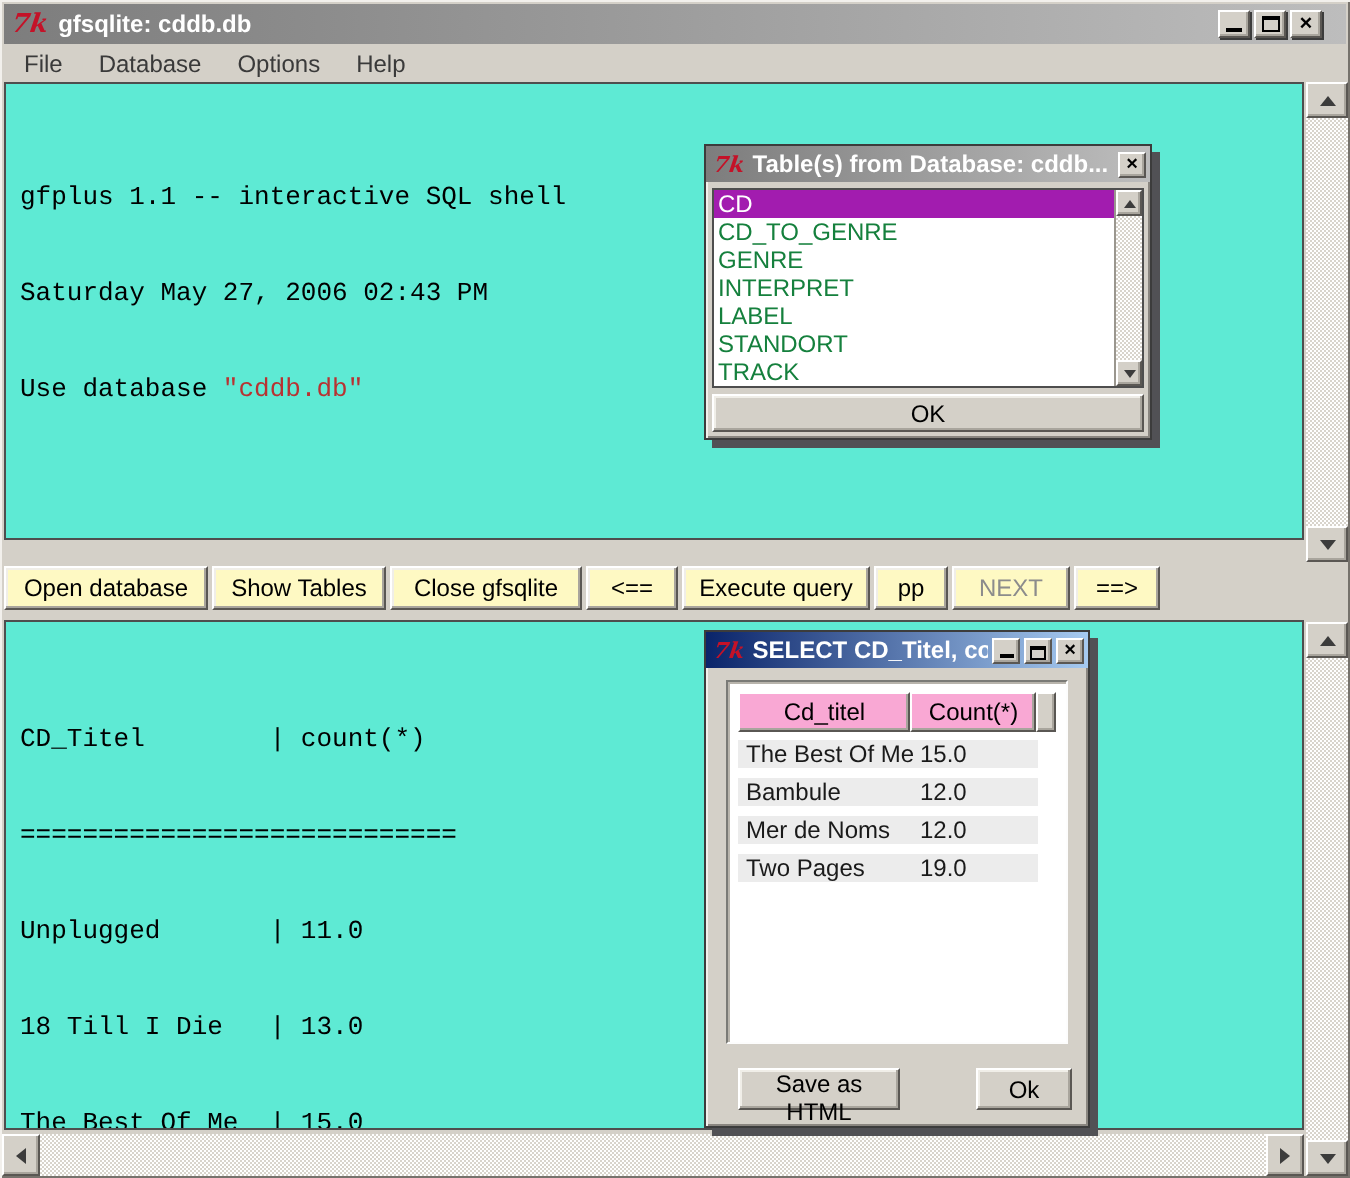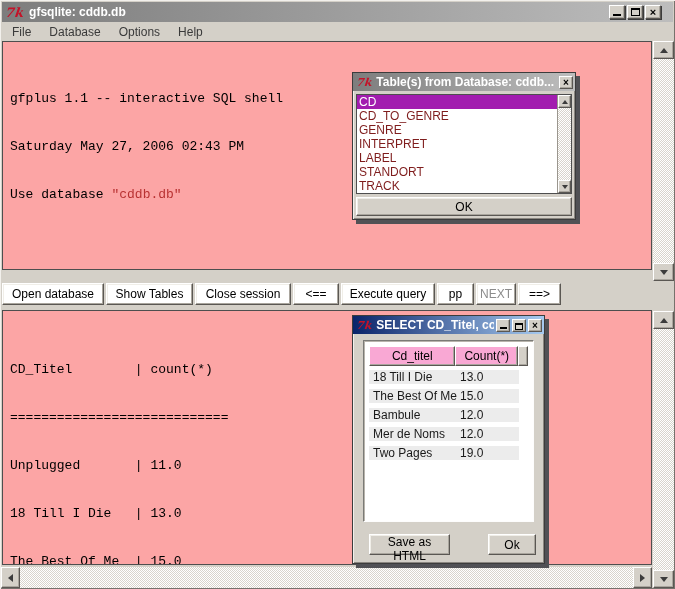--- a/index.html
+++ b/index.html
@@ -22,21 +22,21 @@
   .glyph-min { width:8px; height:2px; background:#000; margin:0 0 2px 0; display:block; }
   .glyph-max { width:9px; height:8px; border:1px solid #000; border-top-width:2px; margin-bottom:2px; display:block; }
   .glyph-x { font-weight:bold; font-size:11px; line-height:12px; color:#000; display:block; margin-bottom:0px; }
 
   
   .menubar { position:absolute; left:2px; top:22px; width:671px; height:19px; background:#d4d0c8;
              display:flex; align-items:center; padding-left:8px; font-size:12px; color:#3a3a3a; }
   .menu-item { margin-right:14px; padding:1px 2px; white-space:nowrap; }
 
   
-  .term { position:absolute; background:#fca5a5; border:1px solid #4e4e4e; overflow:hidden;
+  .term { position:absolute; background:#5eead4; border:1px solid #4e4e4e; overflow:hidden;
           font-family:"Liberation Mono", monospace; font-size:13px; line-height:16px; color:#000;
           white-space:pre; }
   .term-top { left:2px; top:41px; width:650px; height:229px; padding:17px 0 0 7px; }
   .term-bottom { left:2px; top:310px; width:650px; height:255px; padding:19px 0 0 7px; }
   .tline { height:16px; }
   .str { color:#b83232; }
 
   
   .sb-track { background-color:#ffffff;
               background-image:conic-gradient(#d8d4cc 25%, transparent 0 50%, #d8d4cc 0 75%, transparent 0);
@@ -51,21 +51,21 @@
   .hscroll .sb-btn { width:19px; height:100%; }
   .sb-fill { flex:1; }
   .tri { width:0; height:0; }
   .tri-up   { border-left:4px solid transparent; border-right:4px solid transparent; border-bottom:5px solid #3c3c3c; }
   .tri-down { border-left:4px solid transparent; border-right:4px solid transparent; border-top:5px solid #3c3c3c; }
   .tri-left { border-top:4px solid transparent; border-bottom:4px solid transparent; border-right:5px solid #3c3c3c; }
   .tri-right{ border-top:4px solid transparent; border-bottom:4px solid transparent; border-left:5px solid #3c3c3c; }
 
   
   .toolbar { position:absolute; left:0; top:283px; width:675px; height:24px; display:flex; padding-left:2px; }
-  .tbtn { height:22px; margin-right:2px; background:#ffffff; border:1px solid; border-color:#ffffff #5a5753 #5a5753 #ffffff;
+  .tbtn { height:22px; margin-right:2px; background:#fef9c3; border:1px solid; border-color:#ffffff #5a5753 #5a5753 #ffffff;
           box-shadow: inset -1px -1px 0 #a9a59d, inset 1px 1px 0 #f0eee8;
           font-family:"Liberation Sans",sans-serif; font-size:12px; color:#000; white-space:nowrap; cursor:default; }
   .tbtn.disabled { color:#8c8c8c; }
 
   
   .dialog { position:absolute; background:#d4d0c8; border:1px solid #3c3c3c;
             box-shadow: inset 1px 1px 0 #f2f0ec, inset -1px -1px 0 #8a8680, 4px 4px 0 0 #515155; }
   .dlg-titlebar { height:18px; display:flex; align-items:center; padding:0 2px 0 4px; }
   .dlg-titlebar .tk-icon { font-size:11px; margin-right:4px; }
   .dlg-title { color:#fff; font-weight:bold; font-size:12px; white-space:nowrap; overflow:hidden; flex:1; }
@@ -78,21 +78,21 @@
   .gray-grad { background:linear-gradient(90deg,#7d7d7d,#bdbdbd); }
   .blue-grad { background:linear-gradient(90deg,#0a246a,#a6caf0); }
   .dlg-button { background:#d4d0c8; border:1px solid; border-color:#ffffff #5a5753 #5a5753 #ffffff;
                 box-shadow: inset -1px -1px 0 #a9a59d, inset 1px 1px 0 #f0eee8;
                 font-size:12px; color:#000; cursor:default; }
 
   
   .tables-dialog { left:352px; top:72px; width:224px; height:148px; z-index:5; }
   .listwrap { margin:3px; height:100px; border:1px solid #4e4e4e; background:#fff; display:flex; }
   .listbox { flex:1; overflow:hidden; }
-  .list-item { height:14px; line-height:14px; font-size:12px; padding-left:2px; white-space:nowrap; color:#7f1d1d; }
+  .list-item { height:14px; line-height:14px; font-size:12px; padding-left:2px; white-space:nowrap; color:#15803d; }
   .list-item.selected { background:#a21caf; color:#fff; }
   .dlg-scroll { width:14px; display:flex; flex-direction:column; border-left:1px solid #9a968e; }
   .dlg-scroll .sb-btn { width:100%; height:13px; }
   .dlg-scroll .tri-up { border-left-width:3px; border-right-width:3px; border-bottom-width:4px; }
   .dlg-scroll .tri-down { border-left-width:3px; border-right-width:3px; border-top-width:4px; }
   .ok-wide { display:block; margin:3px; width:calc(100% - 6px); height:19px; }
 
   
   .result-dialog { left:352px; top:315px; width:193px; height:249px; z-index:6; }
   .result-panel { margin:6px 10px 0 10px; height:182px; background:#fff;
@@ -160,25 +160,25 @@
       </button>
     <div class="sb-fill sb-track"></div>
     <button class="sb-btn">
         <span class="tri tri-down"></span>
       </button>
   </div>
 
   <div class="toolbar">
     <button class="tbtn" style="width:102px">Open database</button>
     <button class="tbtn" style="width:87px">Show Tables</button>
-    <button class="tbtn" style="width:96px">Close session</button>
+    <button class="tbtn" style="width:96px">Close gfsqlite</button>
     <button class="tbtn" style="width:46px">&lt;==</button>
     <button class="tbtn" style="width:94px">Execute query</button>
     <button class="tbtn" style="width:37px">pp</button>
-    <button class="tbtn disabled" style="width:40px">NEXT</button>
+    <button class="tbtn disabled" style="width:59px">NEXT</button>
     <button class="tbtn" style="width:43px">==&gt;</button>
   </div>
 
   <div class="term term-bottom">
     <div class="tline"><span>CD_Titel        | count(*)</span></div>
     <div class="tline"><span>============================</span></div>
     <div class="tline"><span>Unplugged       | 11.0</span></div>
     <div class="tline"><span>18 Till I Die   | 13.0</span></div>
     <div class="tline"><span>The Best Of Me  | 15.0</span></div>
     
@@ -252,24 +252,20 @@
         </button>
     </div>
     <div class="result-panel">
       <div class="thead">
         <button class="hbtn c1">Cd_titel</button>
         <button class="hbtn c2">Count(*)</button>
         <span class="hstub"></span>
       </div>
       <div class="tbody">
         <div class="trow">
-            <span class="tcell1">18 Till I Die</span>
-            <span class="tcell2">13.0</span>
-          </div>
-        <div class="trow">
             <span class="tcell1">The Best Of Me</span>
             <span class="tcell2">15.0</span>
           </div>
         <div class="trow">
             <span class="tcell1">Bambule</span>
             <span class="tcell2">12.0</span>
           </div>
         <div class="trow">
             <span class="tcell1">Mer de Noms</span>
             <span class="tcell2">12.0</span>

